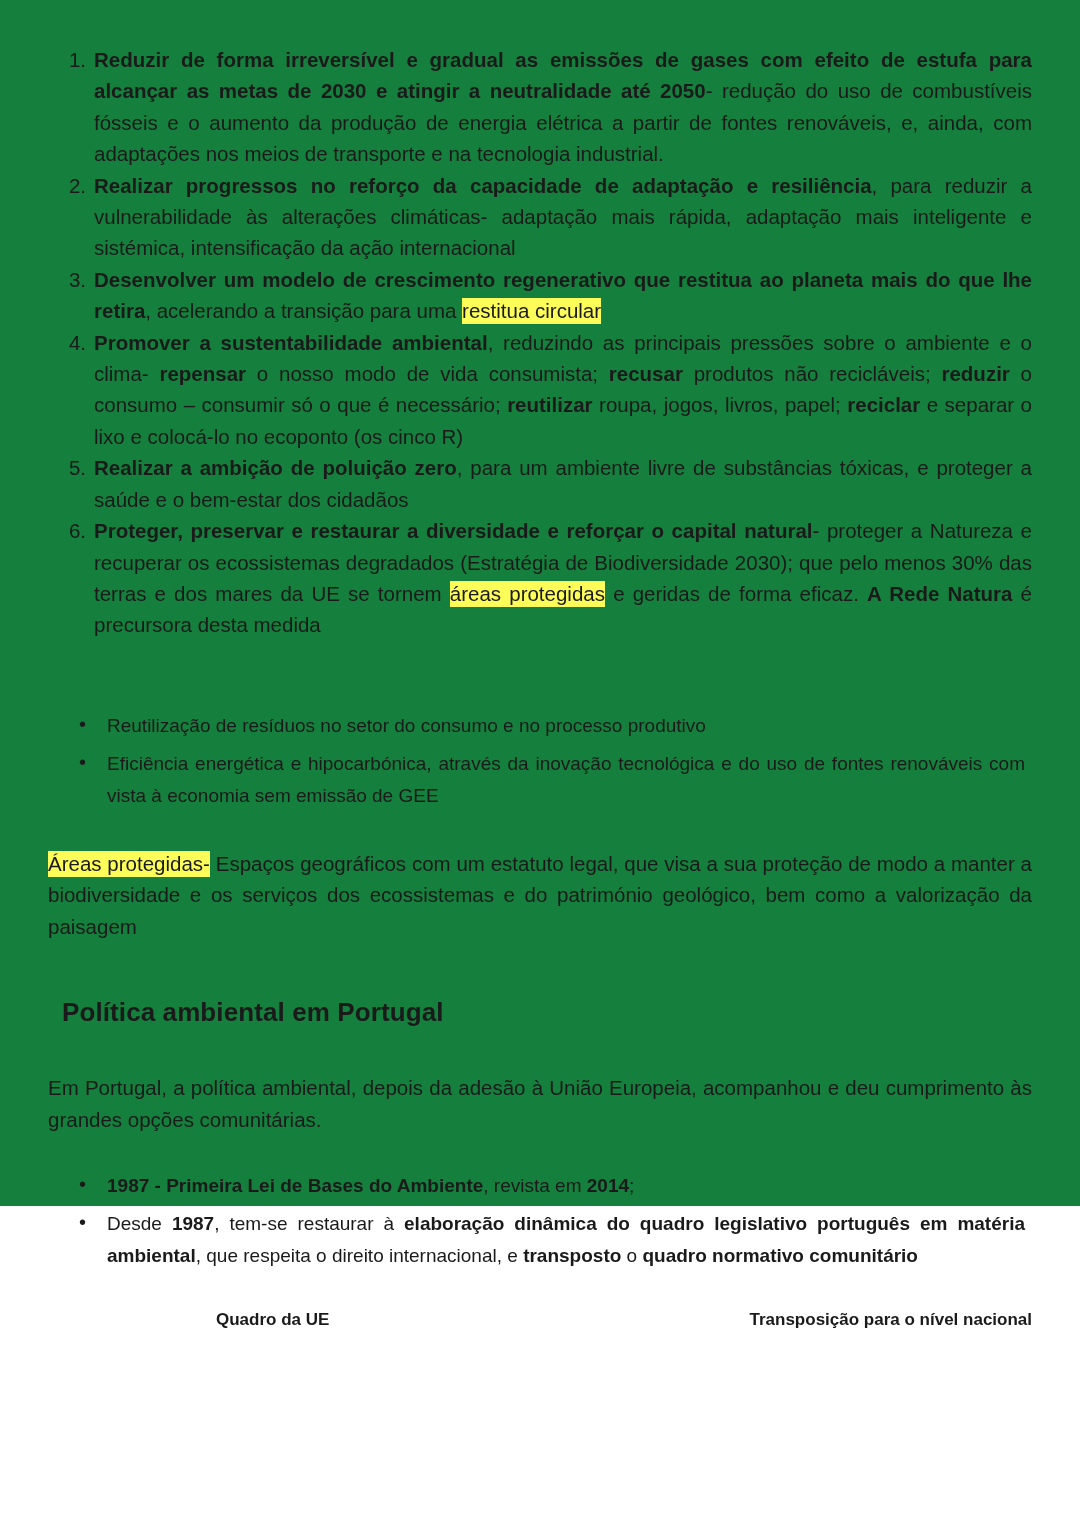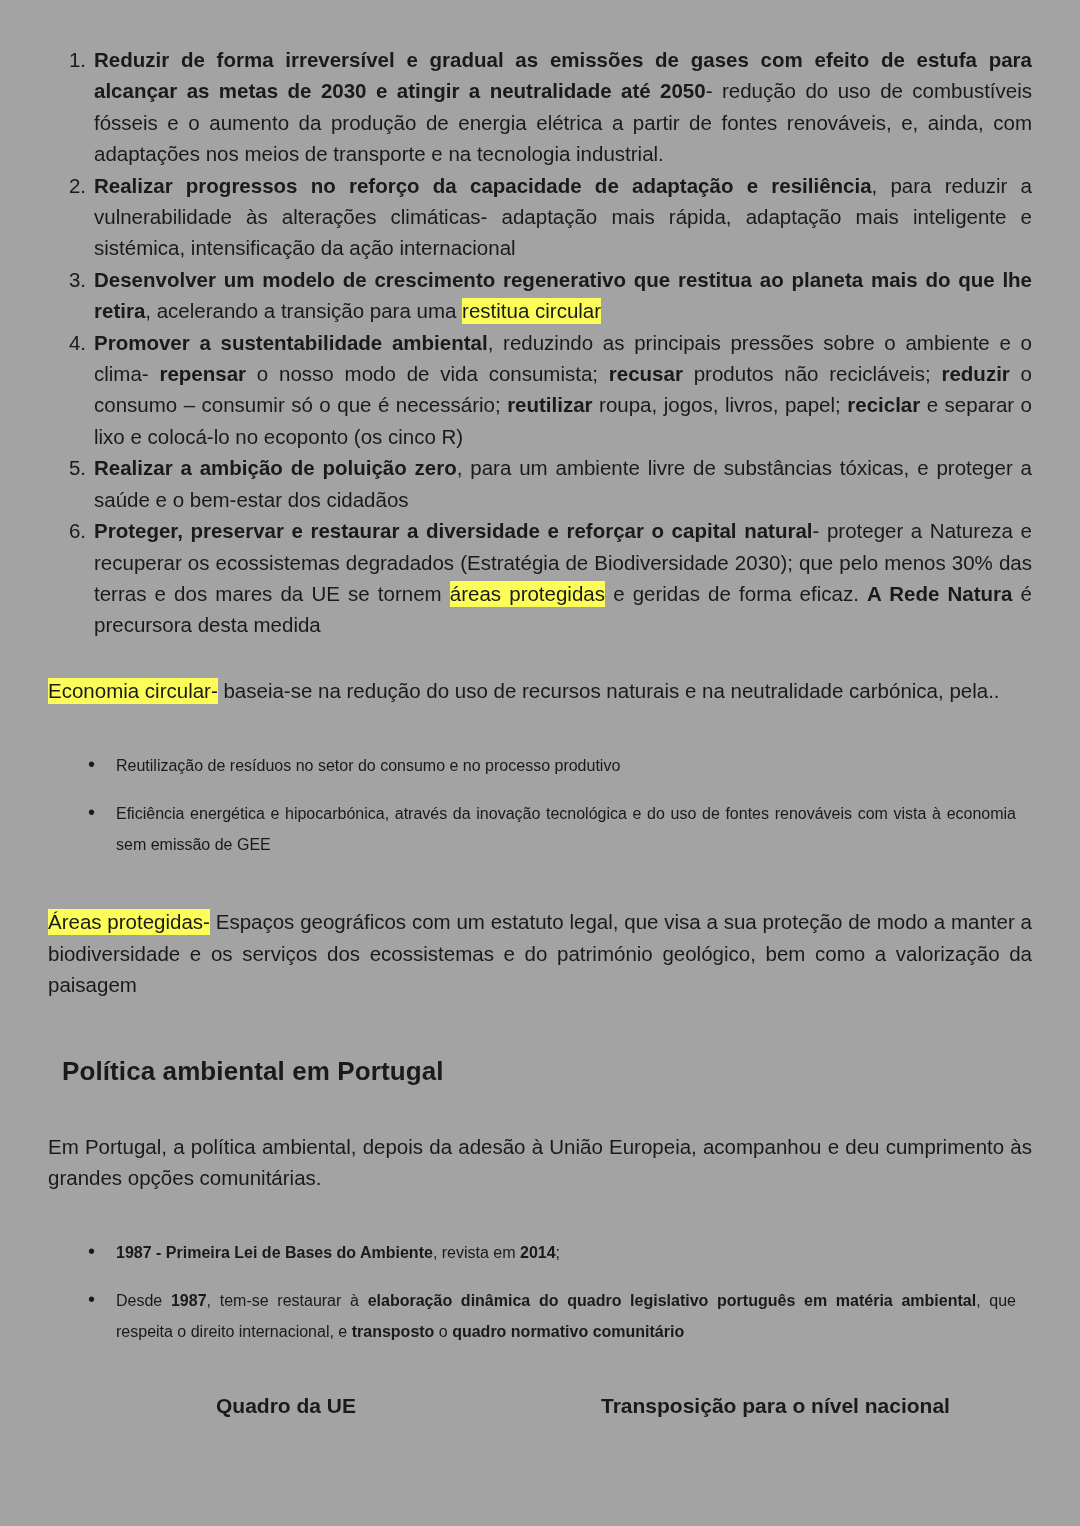--- a/index.html
+++ b/index.html
@@ -10,24 +10,24 @@
   body {
     width: 1080px;
     height: 1526px;
     font-family: "Liberation Sans", sans-serif;
     color: #1a1a1a;
     -webkit-font-smoothing: antialiased;
   }
   .page {
     position: relative;
     width: 1080px;
-    height: 1526px;
+    height: 1206px;
     box-sizing: border-box;
     padding: 44px 48px 4px 48px;
-    background: #a3a3a3;
+    background: #15803d;
   }
 
   
   ol.num-list {
     margin: 0;
     padding: 0 0 0 46px;
     list-style: none;
     counter-reset: numitem;
   }
   ol.num-list > li {
@@ -60,25 +60,25 @@
   }
 
   
   ul.bul-list {
     margin: 0;
     padding: 0 0 0 52px;
     list-style: none;
   }
   ul.bul-list > li {
     position: relative;
-    font-size: 16px;
+    font-size: 19px;
     line-height: 31.4px;
     text-align: justify;
     text-justify: inter-word;
-    margin: 16px;
+    margin: 7px;
   }
   ul.bul-list > li::before {
     content: "\2022";
     position: absolute;
     left: -28px;
     top: -1px;
     font-size: 20px;
     line-height: 31.4px;
     color: #1a1a1a;
   }
@@ -104,27 +104,27 @@
   }
   .sp-26 { height: 26px; }
   .sp-28 { height: 28px; }
   .sp-30 { height: 30px; }
   .sp-34 { height: 34px; }
   .sp-40 { height: 40px; }
 
   
   .col-heads {
     display: flex;
-    font-size: 21px;
+    font-size: 17px;
     line-height: 31px;
     font-weight: bold;
     padding-left: 168px;
   }
   .col-heads .ch1 { width: 385px; }
-  .col-heads .ch2 { flex: 1; }
+  .col-heads .ch2 { flex: 1; text-align: right; }
 </style>
 </head>
 <body>
 
 <div class="page">
 
   <ol class="num-list">
 
     <li>
       <span class="b">Reduzir de forma irreversível e gradual as emissões de gases com efeito de estufa para alcançar as metas de 2030 e atingir a neutralidade até 2050</span><span>- redução do uso de combustíveis fósseis e o aumento da produção de energia elétrica a partir de fontes renováveis, e, ainda, com adaptações nos meios de transporte e na tecnologia industrial.</span>
@@ -147,21 +147,20 @@
     </li>
 
     <li>
       <span class="b">Proteger, preservar e restaurar a diversidade e reforçar o capital natural</span><span>- proteger a Natureza e recuperar os ecossistemas degradados (Estratégia de Biodiversidade 2030); que pelo menos 30% das terras e dos mares da UE se tornem </span><span class="hl">áreas protegidas</span><span> e geridas de forma eficaz. </span><span class="b">A Rede Natura</span><span> é precursora desta medida</span>
     </li>
 
   </ol>
 
   <div class="sp-34"></div>
 
-  <p class="para"><span class="hl">Economia circular-</span><span> baseia-se na redução do uso de recursos naturais e na neutralidade carbónica, pela..</span></p>
 
   <div class="sp-28"></div>
 
   <ul class="bul-list">
     <li><span>Reutilização de resíduos no setor do consumo e no processo produtivo</span></li>
     <li><span>Eficiência energética e hipocarbónica, através da inovação tecnológica e do uso de fontes renováveis com vista à economia sem emissão de GEE</span></li>
   </ul>
 
   <div class="sp-30"></div>
 

